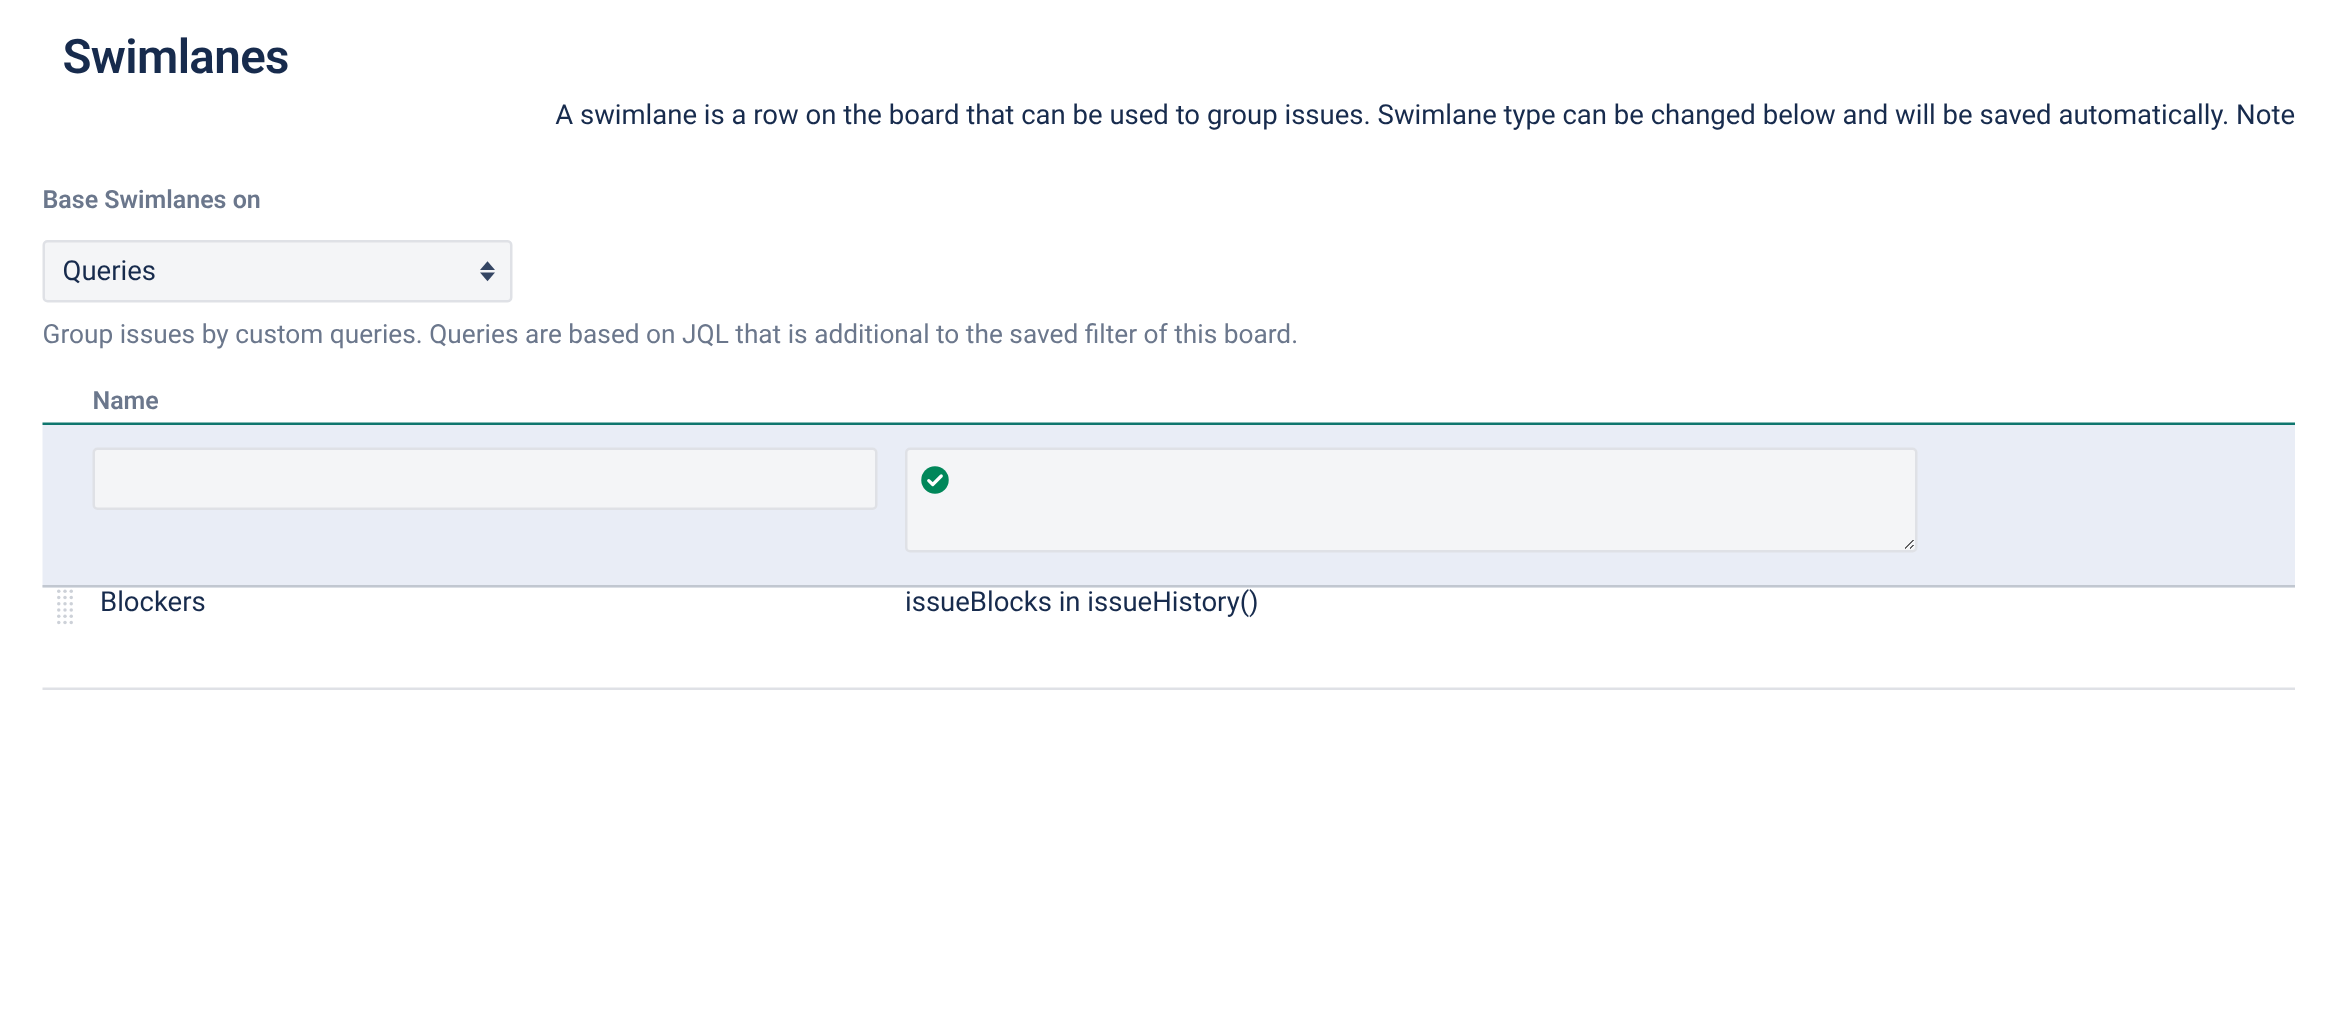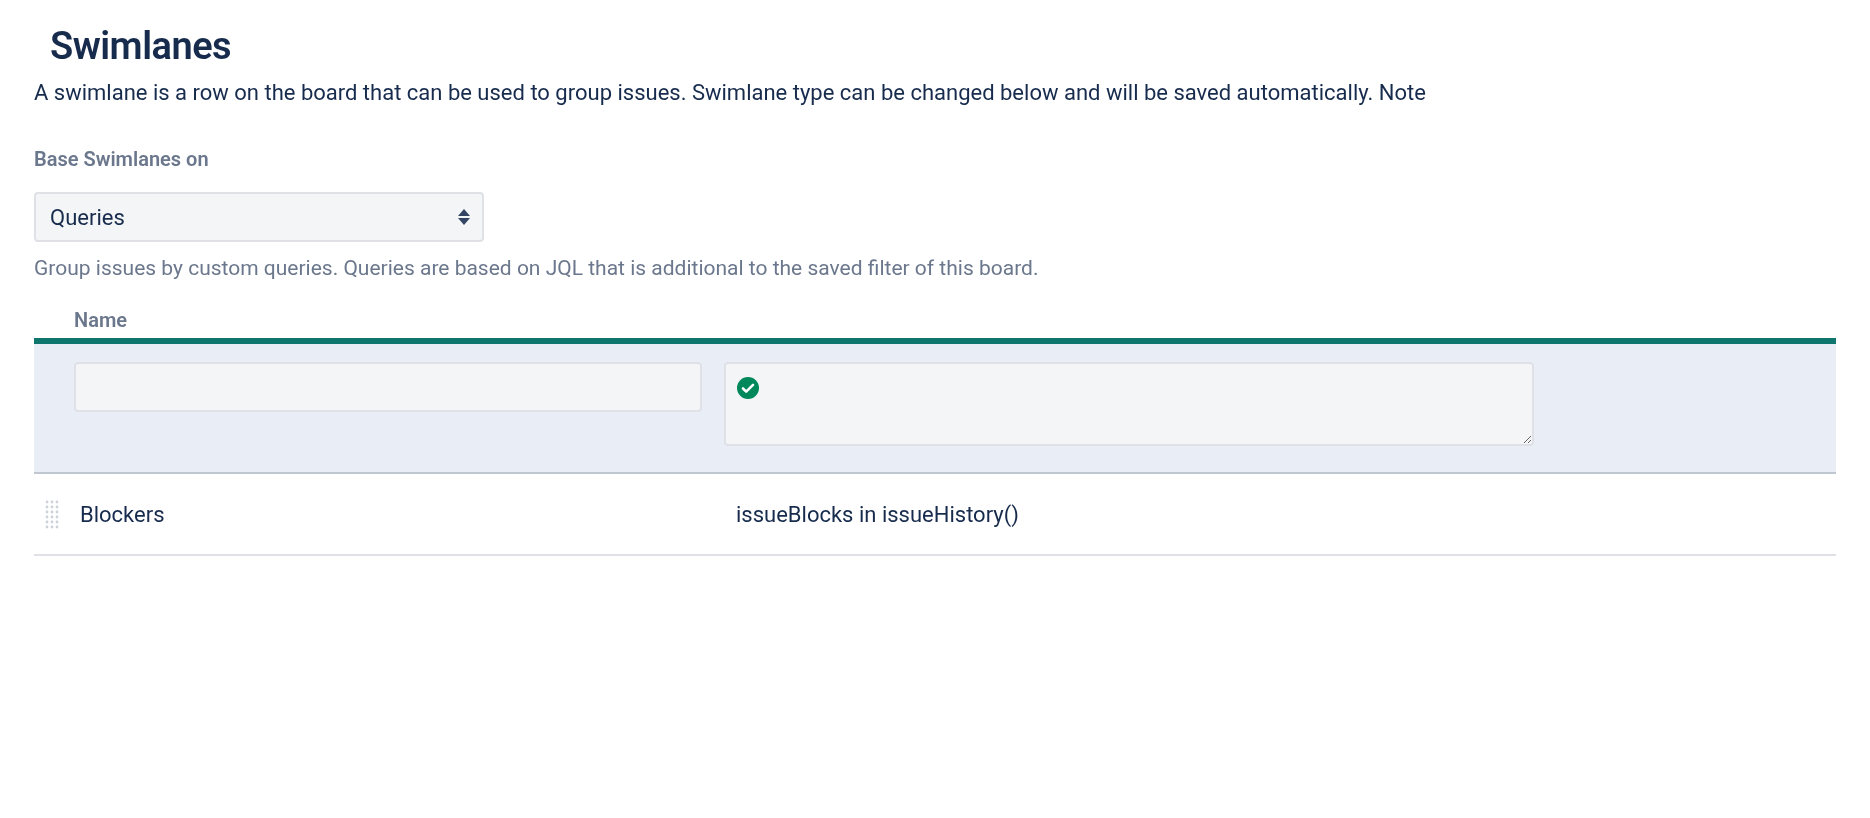--- a/index.html
+++ b/index.html
@@ -20,30 +20,31 @@
     letter-spacing: -0.5px;
     margin: 4px 0 12px 16px;
     color: #172B4D;
   }
   .page-desc {
     font-size: 22px;
     color: #172B4D;
     margin: 0 0 42px 0;
     white-space: nowrap;
     overflow: hidden;
+    text-align: right;
   }
   .field-label {
     font-size: 20px;
     font-weight: 600;
     color: #6B778C;
     margin-bottom: 21px;
   }
   .select-wrap {
     position: relative;
-    width: 450px;
+    width: 376px;
     height: 50px;
   }
   .select-box {
     width: 100%;
     height: 100%;
     border: 2px solid #DFE1E6;
     background: #F4F5F7;
     border-radius: 4px;
     font-size: 22px;
     color: #172B4D;
@@ -78,21 +79,21 @@
     font-size: 21px;
     color: #6B778C;
     margin-top: 14px;
     margin-bottom: 28px;
   }
   .table-wrap {
     width: 100%;
   }
   .thead {
     display: flex;
-    border-bottom: 6px solid #0f766e;
+    border-bottom: 2px solid #0f766e;
     padding-bottom: 6px;
   }
   .col-handle { width: 40px; flex: 0 0 40px; }
   .col-name { width: 650px; flex: 0 0 650px; }
   .col-jql { flex: 1 1 auto; }
   .th {
     font-size: 20px;
     font-weight: 600;
     color: #6B778C;
   }
@@ -133,31 +134,30 @@
   }
   .jql-ok-icon {
     position: absolute;
     left: 12px;
     top: 14px;
     width: 24px;
     height: 24px;
   }
   .data-row {
     display: flex;
-    align-items: center;
     border-bottom: 2px solid #C1C7D0;
     min-height: 82px;
   }
   .data-row:last-child { border-bottom: 2px solid #DFE1E6; }
   .cell {
     font-size: 22px;
     color: #172B4D;
   }
   .cell-name { font-weight: 400; padding-left:6px;}
-  .cell-jql { font-weight: 400; margin-left: 12px; }
+  .cell-jql { font-weight: 400; }
   .drag-handle {
     width: 16px;
     height: 30px;
     margin-left: 10px;
     opacity: 0.55;
     cursor: grab;
   }
   .drag-handle svg { display:block; }
 </style>
 </head>

